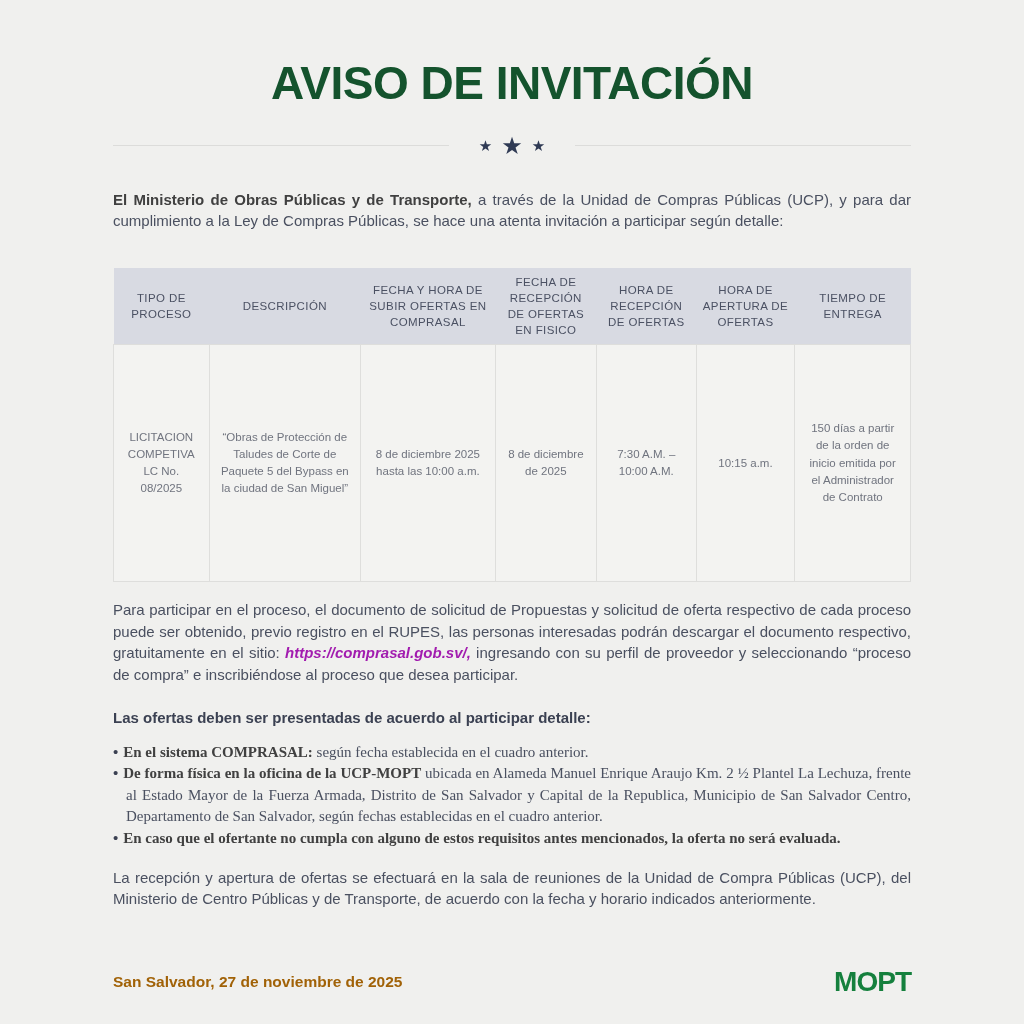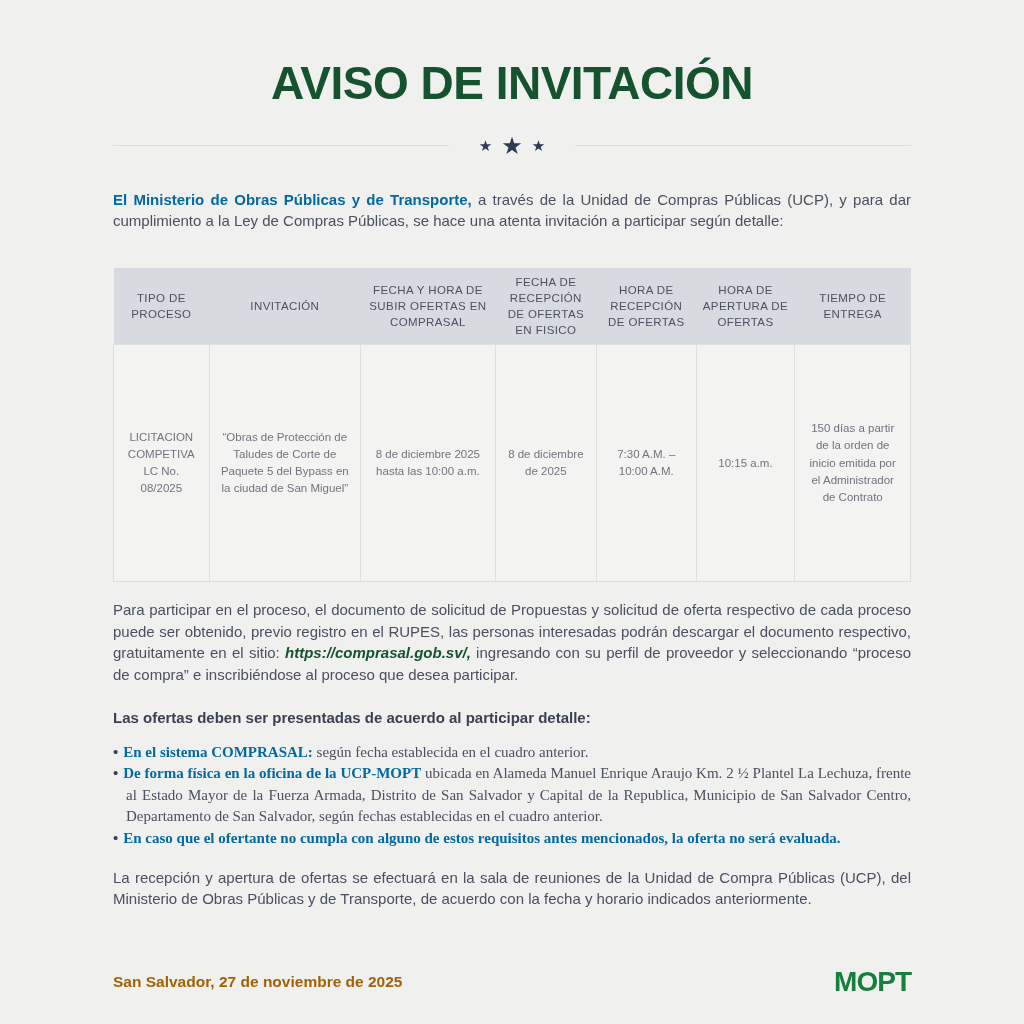--- a/index.html
+++ b/index.html
@@ -39,21 +39,21 @@
   .star-sm{font-size:15px;line-height:1;}
   .star-lg{font-size:24px;line-height:1;}
 
   
   .intro{
     margin-top:30px;
     font-size:15px;
     line-height:1.44;
     text-align:justify;
   }
-  .b{font-weight:bold;color:#0369a1;}
+  .b{font-weight:bold;color:#404040;}
 
   
   table{
     width:100%;
     border-collapse:collapse;
     margin-top:36px;
     table-layout:fixed;
   }
   col.c1{width:12.0%;} col.c2{width:19.0%;} col.c3{width:16.9%;}
   col.c4{width:12.7%;} col.c5{width:12.5%;} col.c6{width:12.4%;}
@@ -84,21 +84,21 @@
     padding:8px 9px;
   }
 
   
   .para{
     font-size:15px;
     line-height:1.44;
     text-align:justify;
     margin-top:17px;
   }
-  .link{font-weight:bold;font-style:italic;color:#14532d;}
+  .link{font-weight:bold;font-style:italic;color:#a21caf;}
   .heading{
     font-size:15px;
     font-weight:bold;
     color:#3b4152;
     margin-top:23px;
   }
   ul.bullets{
     list-style:none;
     margin:16px 0 0 0;
     padding:0;
@@ -161,21 +161,21 @@
         <col class="c2">
         <col class="c3">
         <col class="c4">
       <col class="c5">
         <col class="c6">
         <col class="c7">
     </colgroup>
     <thead>
       <tr>
         <th>TIPO DE PROCESO</th>
-        <th>INVITACIÓN</th>
+        <th>DESCRIPCIÓN</th>
         <th>FECHA Y HORA DE SUBIR OFERTAS EN COMPRASAL</th>
         <th>FECHA DE RECEPCIÓN DE OFERTAS EN FISICO</th>
         <th>HORA DE RECEPCIÓN DE OFERTAS</th>
         <th>HORA DE APERTURA DE OFERTAS</th>
         <th>TIEMPO DE ENTREGA</th>
       </tr>
     </thead>
     <tbody>
       <tr>
         <td>LICITACION COMPETIVA LC No. 08/2025</td>
@@ -192,20 +192,20 @@
   <p class="para"><span>Para participar en el proceso, el documento de solicitud de Propuestas y solicitud de oferta respectivo de cada proceso puede ser obtenido, previo registro en el RUPES, las personas interesadas podrán descargar el documento respectivo, gratuitamente en el sitio: </span><span class="link">https://comprasal.gob.sv/,</span><span> ingresando con su perfil de proveedor y seleccionando “proceso de compra” e inscribiéndose al proceso que desea participar.</span></p>
 
   <p class="heading">Las ofertas deben ser presentadas de acuerdo al participar detalle:</p>
 
   <ul class="bullets">
     <li><span class="b">En el sistema COMPRASAL:</span><span> según fecha establecida en el cuadro anterior.</span></li>
     <li><span class="b">De forma física en la oficina de la UCP-MOPT</span><span> ubicada en Alameda Manuel Enrique Araujo Km. 2 ½ Plantel La Lechuza, frente al Estado Mayor de la Fuerza Armada, Distrito de San Salvador y Capital de la Republica, Municipio de San Salvador Centro, Departamento de San Salvador, según fechas establecidas en el cuadro anterior.</span></li>
     <li><span class="b">En caso que el ofertante no cumpla con alguno de estos requisitos antes mencionados, la oferta no será evaluada.</span><span></span></li>
   </ul>
 
-  <p class="para">La recepción y apertura de ofertas se efectuará en la sala de reuniones de la Unidad de Compra Públicas (UCP), del Ministerio de Obras Públicas y de Transporte, de acuerdo con la fecha y horario indicados anteriormente.</p>
+  <p class="para">La recepción y apertura de ofertas se efectuará en la sala de reuniones de la Unidad de Compra Públicas (UCP), del Ministerio de Centro Públicas y de Transporte, de acuerdo con la fecha y horario indicados anteriormente.</p>
 
 </div>
 
 <div class="footer">
   <span class="footer-date">San Salvador, 27 de noviembre de 2025</span>
   <span class="logo">MOPT</span>
 </div>
 
 </body></html>

